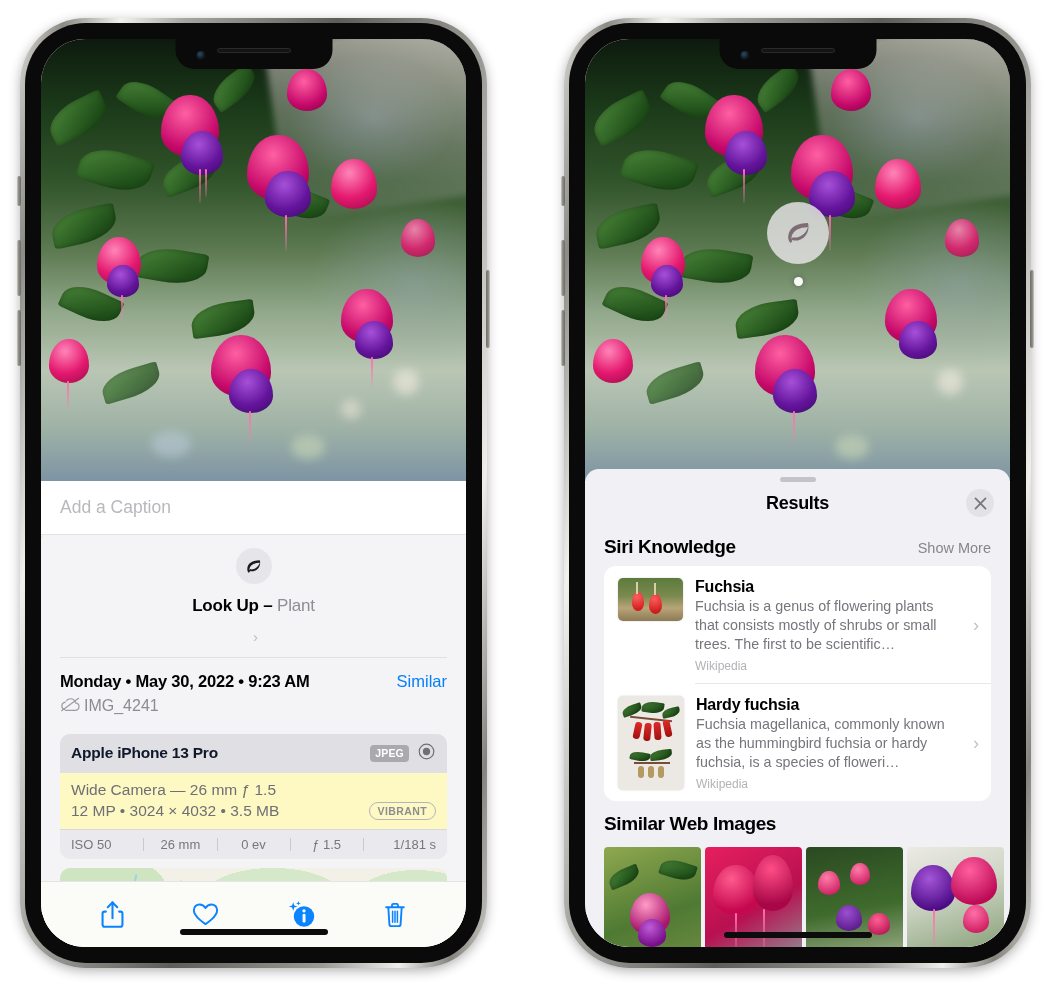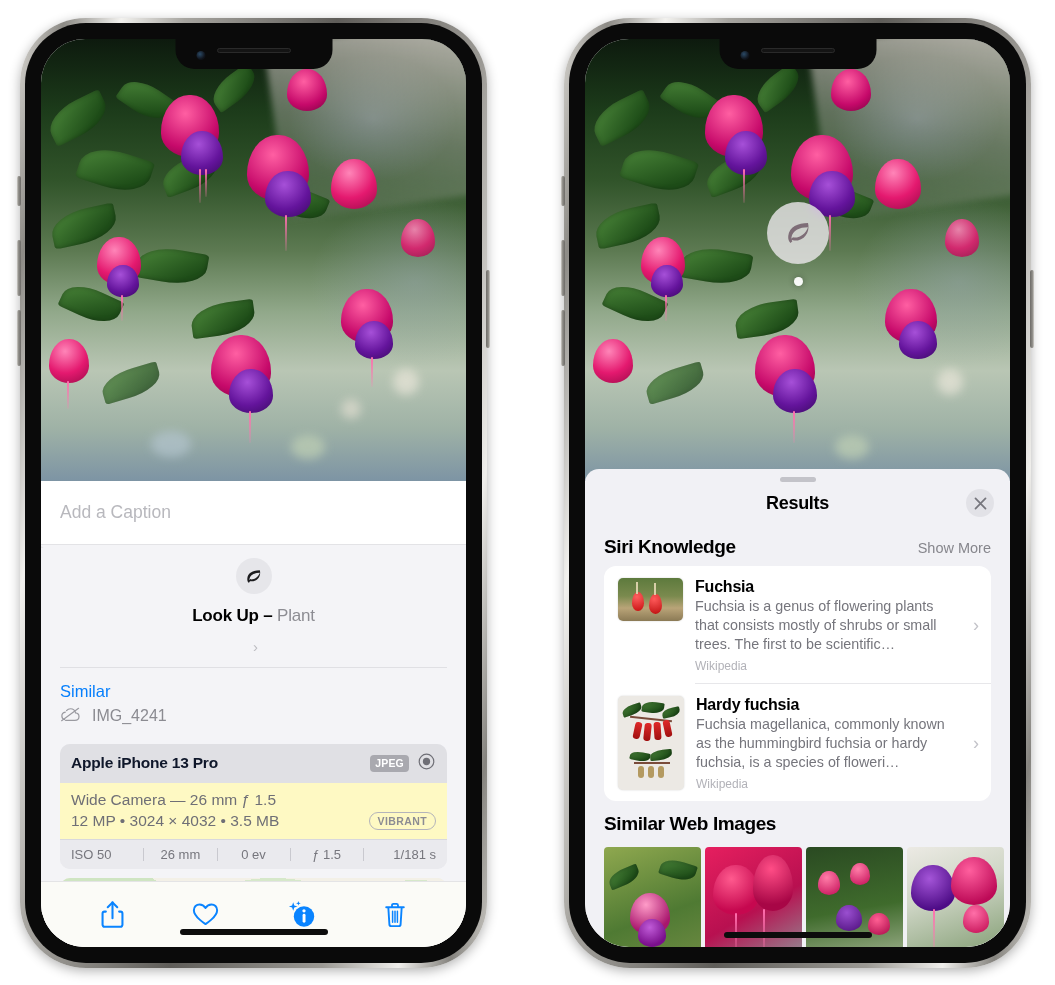--- a/index.html
+++ b/index.html
@@ -101,21 +101,21 @@
   }
   .blur-bokeh { position: absolute; border-radius: 50%; filter: blur(5px); opacity: .6; }
 
   
   .info-sheet {
     position: absolute; left: 0; right: 0; top: 442px; bottom: 0;
     background: #ffffff;
     display: flex; flex-direction: column;
   }
   .caption-row {
-    height: 64px; display: flex; align-items: center;
+    height: 54px; display: flex; align-items: center;
     padding: 0 19px; background: #fff;
     color: #b8b8bd; font-size: 17.5px;
     border-bottom: .6px solid #e3e3e6;
   }
   .scroll-body { flex: 1; background: #f4f4f7; overflow: hidden; position: relative; }
 
   .lookup-row {
     display: flex; align-items: center; gap: 12px;
     padding: 13px 19px 12px 19px; position: relative; flex-direction: column;
   }
@@ -128,21 +128,21 @@
   .sparkle.s1 { left: -10px; top: -5px; font-size: 16px; }
   .lookup-text { font-size: 17px; color: #000; font-weight: 700; letter-spacing: -.2px; }
   .lookup-text .sub { color: #8d8d93; font-weight: 400; }
   .chev { color: #bcbcc1; font-size: 15px; margin-left: 4px; }
   .divider { height: .6px; background: #e0e0e4; margin: 0 19px; }
 
   .date-block { padding: 14px 19px 10px 19px; }
   .date-line { display: flex; align-items: baseline; justify-content: space-between; }
   .date-text { font-size: 16.5px; color: #000; font-weight: 600; letter-spacing: -.2px; }
   .adjust-link { font-size: 16.5px; color: #067ffc; font-weight: 400; }
-  .file-line { display: flex; align-items: center; gap: 11px; margin-top: 6px; }
+  .file-line { display: flex; align-items: center; gap: 3px; margin-top: 6px; }
   .file-name { font-size: 16px; color: #8b8b91; }
 
   .cam-card {
     margin: 8px 19px 0 19px; border-radius: 10px; overflow: hidden;
     background: #eaeaee;
   }
   .cam-head {
     display: flex; align-items: center; justify-content: space-between;
     padding: 8px 11px; background: #e0e0e4;
   }
@@ -346,20 +346,21 @@
               </svg>
             </span>
             <span class="lookup-text"><span>Look Up – </span><span class="sub">Plant</span></span>
             <span class="chev">›</span>
           </div>
 
           <div class="divider"></div>
 
           <div class="date-block">
             <div class="date-line">
+              <span class="date-text">Monday • May 30, 2022 • 9:23 AM</span>
               <span class="adjust-link">Similar</span>
             </div>
             <div class="file-line">
               <span>
                 <svg width="21" height="15" viewBox="0 0 26 18" aria-hidden="true">
                   <path d="M7 16.3h11.4c3 0 5.1-2 5.1-4.7 0-2.5-1.8-4.4-4.3-4.6-.6-3-3.1-5.1-6.2-5.1-2 0-3.8.9-4.9 2.3" fill="none" stroke="#9a9aa0" stroke-width="1.5" stroke-linecap="round"></path>
                   <path d="M6.6 6.1C4 6.5 2.3 8.4 2.3 10.9c0 2.2 1.4 3.9 3.4 4.5" fill="none" stroke="#9a9aa0" stroke-width="1.5" stroke-linecap="round"></path>
                   <line x1="2" y1="16.6" x2="23" y2="1.4" stroke="#9a9aa0" stroke-width="1.5" stroke-linecap="round"></line>
                 </svg>
               </span>

